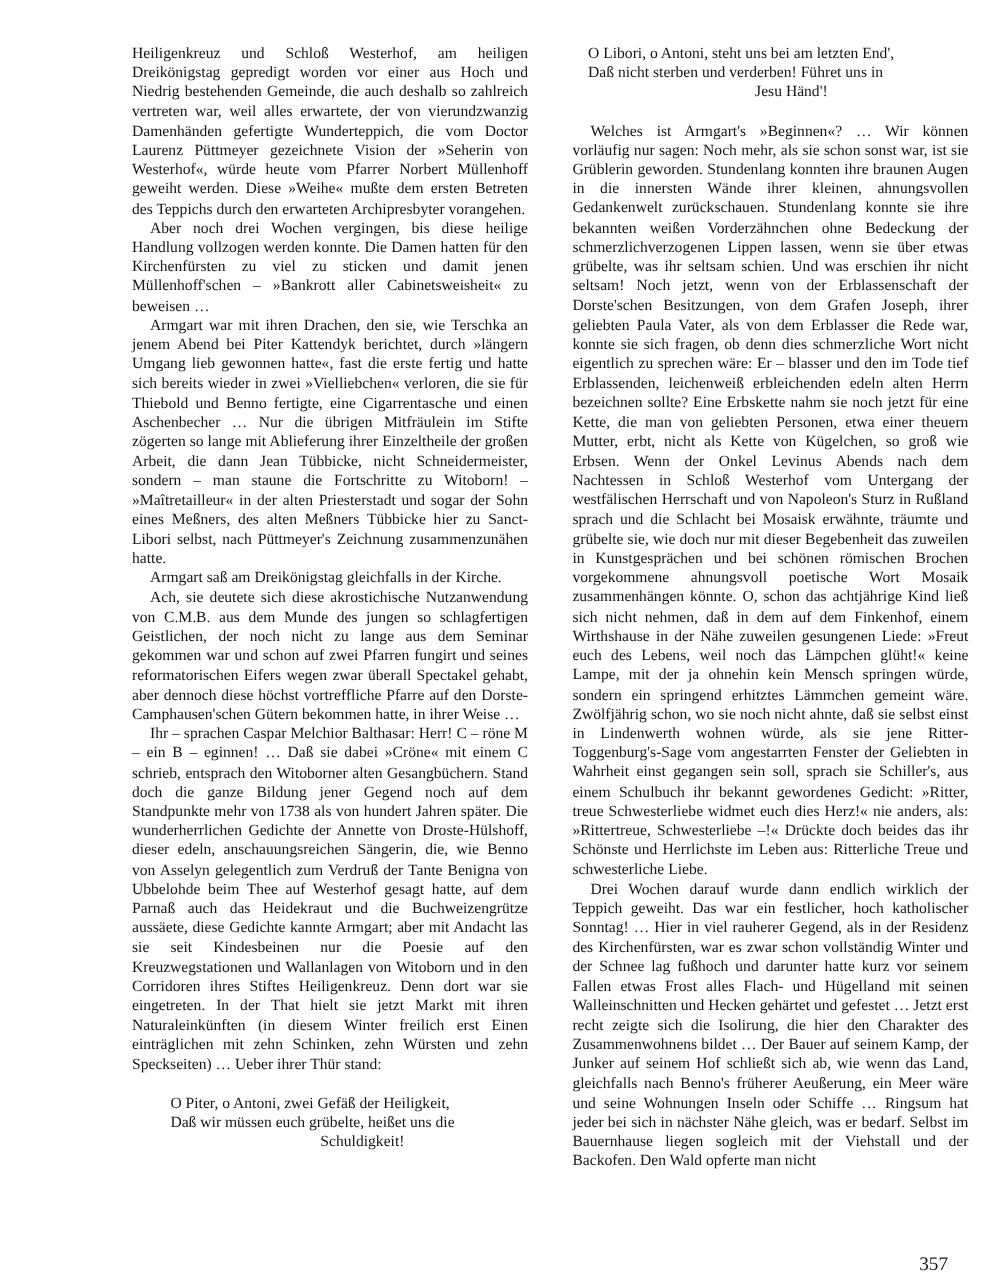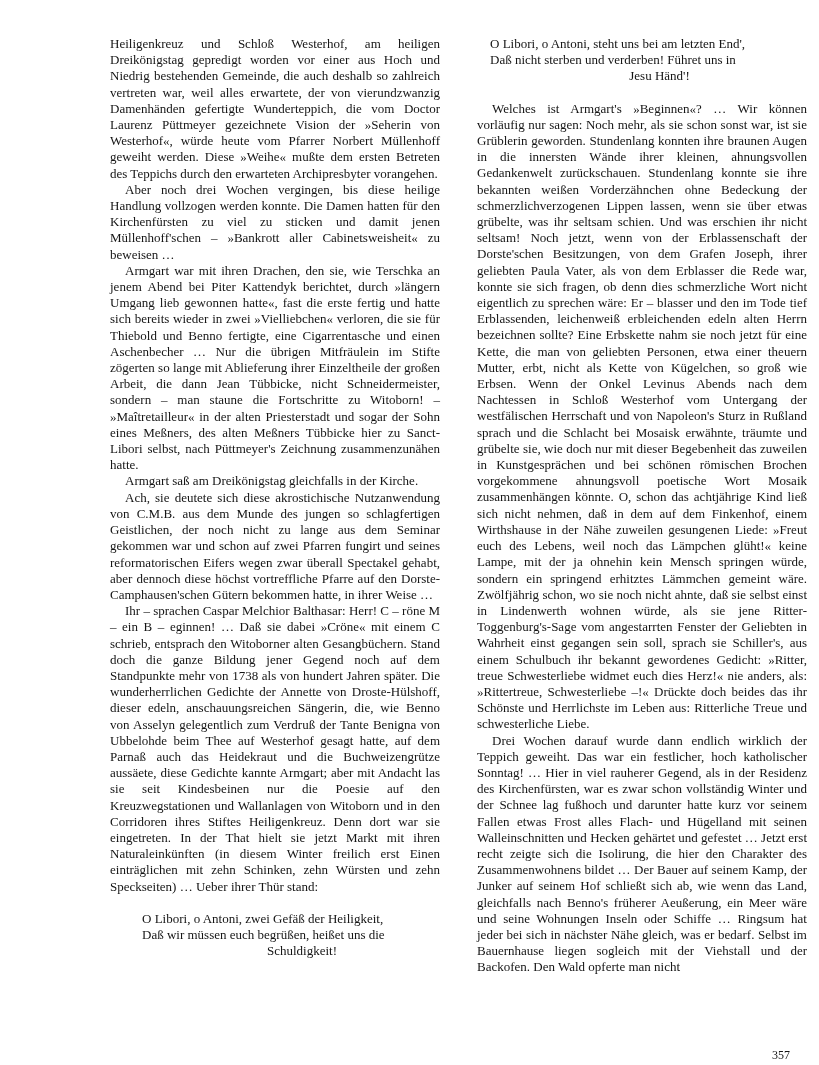--- a/index.html
+++ b/index.html
@@ -55,40 +55,40 @@
     white-space: nowrap;
   }
   .verse-line.cont {
     margin-left: 22px;
     text-align: center;
   }
   .page-number {
     position: absolute;
     right: 29px;
     bottom: 2px;
-    font-size: 12px;
+    font-size: 16px;
     color: #141414;
   }
 </style>
 </head>
 <body>
 
 <div class="page">
   <div class="columns">
 
     <div class="column">
       <p class="para no-indent">Heiligenkreuz und Schloß Westerhof, am heiligen Dreikönigstag gepredigt worden vor einer aus Hoch und Niedrig bestehenden Gemeinde, die auch deshalb so zahlreich vertreten war, weil alles erwartete, der von vierundzwanzig Damenhänden gefertigte Wunderteppich, die vom Doctor Laurenz Püttmeyer gezeichnete Vision der »Seherin von Westerhof«, würde heute vom Pfarrer Norbert Müllenhoff geweiht werden. Diese »Weihe« mußte dem ersten Betreten des Teppichs durch den erwarteten Archipresbyter vorangehen.</p>
       <p class="para">Aber noch drei Wochen vergingen, bis diese heilige Handlung vollzogen werden konnte. Die Damen hatten für den Kirchenfürsten zu viel zu sticken und damit jenen Müllenhoff'schen – »Bankrott aller Cabinetsweisheit« zu beweisen …</p>
       <p class="para">Armgart war mit ihren Drachen, den sie, wie Terschka an jenem Abend bei Piter Kattendyk berichtet, durch »längern Umgang lieb gewonnen hatte«, fast die erste fertig und hatte sich bereits wieder in zwei »Vielliebchen« verloren, die sie für Thiebold und Benno fertigte, eine Cigarrentasche und einen Aschenbecher … Nur die übrigen Mitfräulein im Stifte zögerten so lange mit Ablieferung ihrer Einzeltheile der großen Arbeit, die dann Jean Tübbicke, nicht Schneidermeister, sondern – man staune die Fortschritte zu Witoborn! – »Maîtretailleur« in der alten Priesterstadt und sogar der Sohn eines Meßners, des alten Meßners Tübbicke hier zu Sanct-Libori selbst, nach Püttmeyer's Zeichnung zusammenzunähen hatte.</p>
       <p class="para">Armgart saß am Dreikönigstag gleichfalls in der Kirche.</p>
       <p class="para">Ach, sie deutete sich diese akrostichische Nutzanwendung von C.M.B. aus dem Munde des jungen so schlagfertigen Geistlichen, der noch nicht zu lange aus dem Seminar gekommen war und schon auf zwei Pfarren fungirt und seines reformatorischen Eifers wegen zwar überall Spectakel gehabt, aber dennoch diese höchst vortreffliche Pfarre auf den Dorste-Camphausen'schen Gütern bekommen hatte, in ihrer Weise …</p>
       <p class="para">Ihr – sprachen Caspar Melchior Balthasar: Herr! C – röne M – ein B – eginnen! … Daß sie dabei »Cröne« mit einem C schrieb, entsprach den Witoborner alten Gesangbüchern. Stand doch die ganze Bildung jener Gegend noch auf dem Standpunkte mehr von 1738 als von hundert Jahren später. Die wunderherrlichen Gedichte der Annette von Droste-Hülshoff, dieser edeln, anschauungsreichen Sängerin, die, wie Benno von Asselyn gelegentlich zum Verdruß der Tante Benigna von Ubbelohde beim Thee auf Westerhof gesagt hatte, auf dem Parnaß auch das Heidekraut und die Buchweizengrütze aussäete, diese Gedichte kannte Armgart; aber mit Andacht las sie seit Kindesbeinen nur die Poesie auf den Kreuzwegstationen und Wallanlagen von Witoborn und in den Corridoren ihres Stiftes Heiligenkreuz. Denn dort war sie eingetreten. In der That hielt sie jetzt Markt mit ihren Naturaleinkünften (in diesem Winter freilich erst Einen einträglichen mit zehn Schinken, zehn Würsten und zehn Speckseiten) … Ueber ihrer Thür stand:</p>
       <div class="verse">
-        <div class="verse-line">O Libori, o Antoni, zwei Gefäß der Heiligkeit,</div>
-        <div class="verse-line">Daß wir müssen euch begrüßen, heißet uns die</div>
+        <div class="verse-line">O Piter, o Antoni, zwei Gefäß der Heiligkeit,</div>
+        <div class="verse-line">Daß wir müssen euch grübelte, heißet uns die</div>
         <div class="verse-line cont">Schuldigkeit!</div>
       </div>
     </div>
 
     <div class="column">
       <div class="verse first">
         <div class="verse-line">O Libori, o Antoni, steht uns bei am letzten End',</div>
         <div class="verse-line">Daß nicht sterben und verderben! Führet uns in</div>
         <div class="verse-line cont">Jesu Händ'!</div>
       </div>

